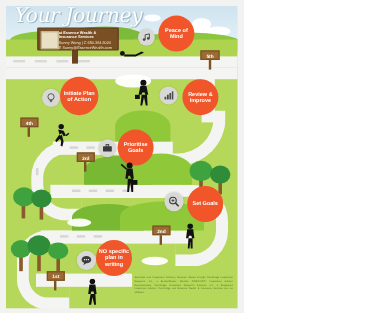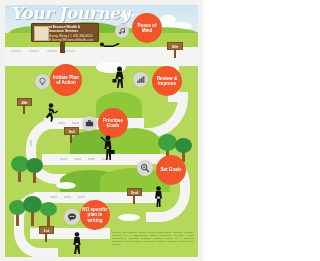--- a/index.html
+++ b/index.html
@@ -20,21 +20,21 @@
 
   
   .hill-far{position:absolute;background:#8cc63f;border-radius:50% 50% 0 0;}
   .ground{position:absolute;left:5px;top:33px;width:193px;height:224px;background:#aed44f;}
   .ground2{position:absolute;left:5px;top:56px;width:193px;height:201px;background:#b5d85a;}
   .band{position:absolute;left:5px;top:47px;width:193px;height:9px;background:#f4f4f2;}
   .band-dash{position:absolute;top:3px;height:2px;background:#d9d9d5;}
 
   
   .title{position:absolute;left:12px;top:3px;font-size:17px;font-style:italic;
-         font-weight:bold;color:#ffffff;letter-spacing:-.4px;
+         font-weight:normal;color:#ffffff;letter-spacing:-.4px;
          text-shadow:0 0 1px #9fb9c6, 1px 1px 0 rgba(120,150,165,.55);
          font-family:"DejaVu Serif",serif;white-space:nowrap;}
 
   
   .sign-board{position:absolute;left:31px;top:23px;width:66px;height:17px;
               background:#7b4f24;border:1px solid #5f3b19;border-radius:1px;}
   .sign-post{position:absolute;left:60px;top:39px;width:5px;height:14px;background:#6b4320;}
   .sign-map{position:absolute;left:2px;top:2px;width:13px;height:13px;
             background:#e8dfc4;border:1px solid #c4b territoriales;}
   .sign-map{border:1px solid #c4b48a;}

